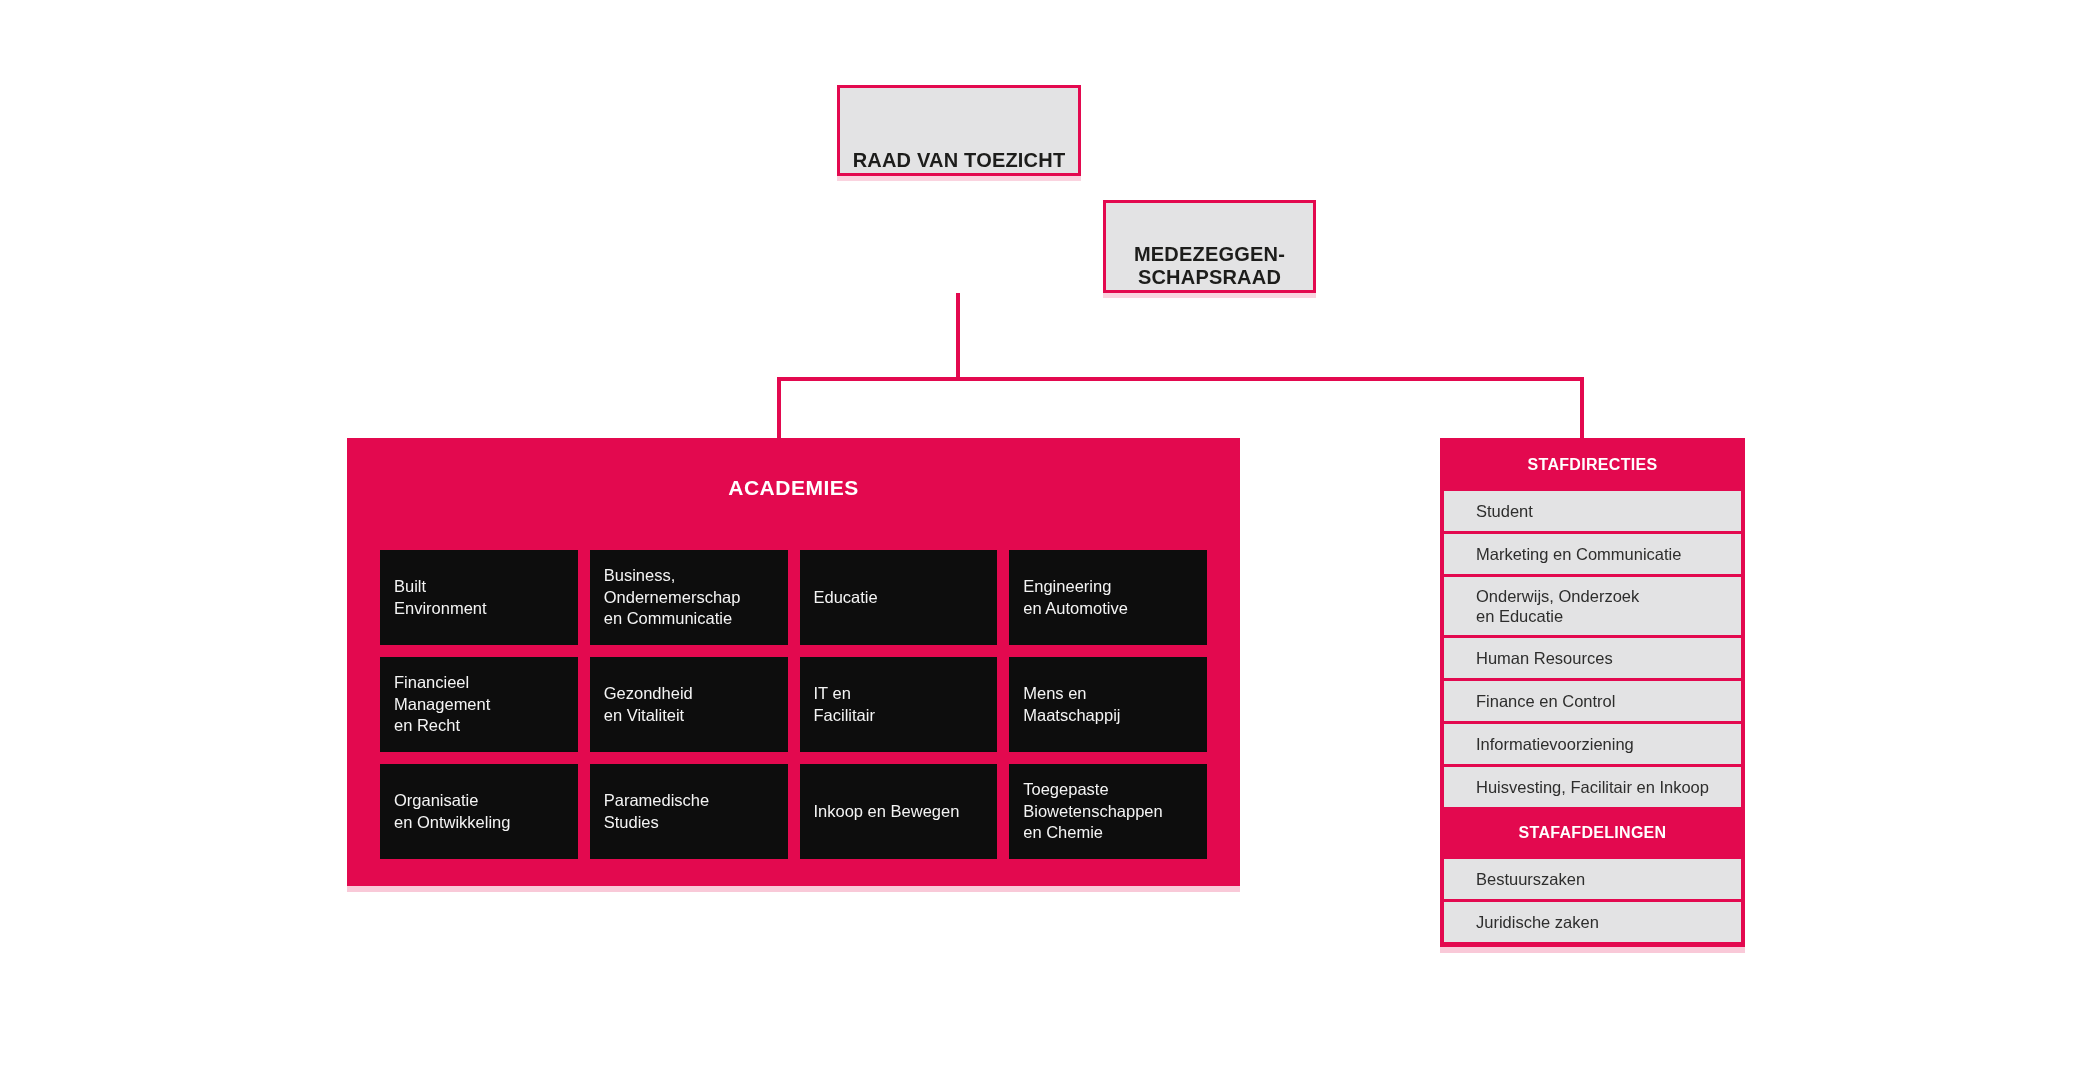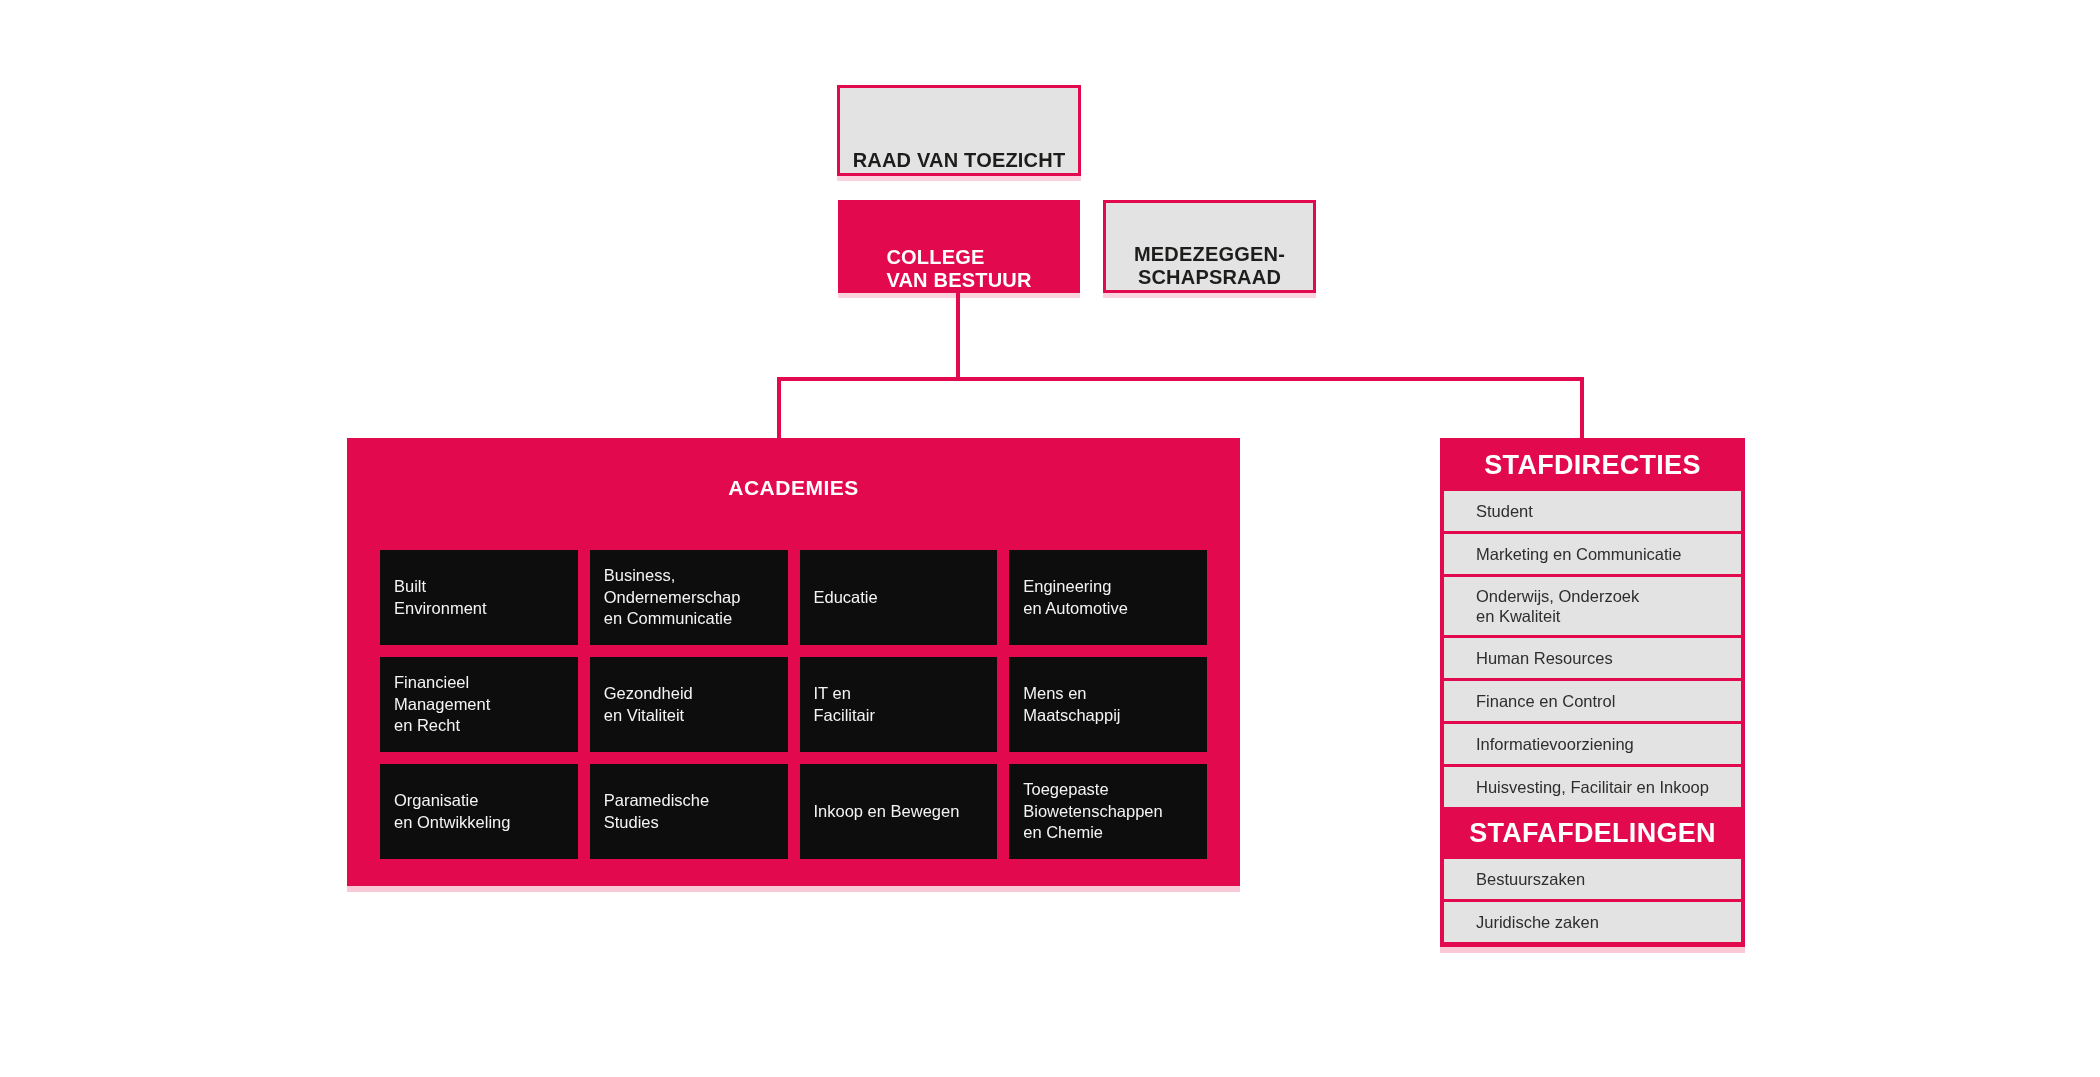--- a/index.html
+++ b/index.html
@@ -41,37 +41,33 @@
     grid-template-columns:repeat(4,1fr);column-gap:26px;row-gap:21px;grid-auto-rows:95px;gap:12px;}
   .tile{background:var(--tile_black);color:#f4f4f4;display:flex;flex-direction:column;
     justify-content:center;padding-left:14px;padding-right:6px;font-size:16.5px;line-height:1.32;}
   .tile span{white-space:pre-line;}
 
   
   .staf{left:1440px;top:438px;width:305px;height:509px;background:var(--pink);
     padding:4px;display:flex;flex-direction:column;gap:3px;
     box-shadow:0 6px 0 rgba(227,9,79,.22);}
   .s-hdr{flex:0 0 46px;display:flex;align-items:center;justify-content:center;
-    color:var(--white);font-weight:bold;font-size:27px;letter-spacing:.3px;}
+    color:var(--white);font-weight:bold;font-size:16px;letter-spacing:.3px;}
   .s-row{flex:0 0 40px;background:var(--panel_gray);display:flex;align-items:center;
     padding-left:32px;color:var(--dark_text);font-size:16.5px;line-height:1.22;}
   .s-row.tall{flex:0 0 58px;}
   .s-row span{white-space:pre-line;}
 </style>
 </head>
 <body>
 
 <div class="canvas">
 
   <div class="abs top-box gray-box rvt">
     <span>RAAD VAN TOEZICHT</span>
-  </div>
-  <div class="abs top-box pink-box cvb">
-    <span>COLLEGE
-VAN BESTUUR</span>
   </div>
   <div class="abs top-box gray-box mzr">
     <span>MEDEZEGGEN-
 SCHAPSRAAD</span>
   </div>
 
   <div class="abs conn conn-v1"></div>
   <div class="abs conn conn-h"></div>
   <div class="abs conn conn-v2"></div>
   <div class="abs conn conn-v3"></div>
@@ -134,21 +130,21 @@
   <div class="abs staf">
     <div class="s-hdr">STAFDIRECTIES</div>
     <div class="s-row">
         <span>Student</span>
       </div>
     <div class="s-row">
         <span>Marketing en Communicatie</span>
       </div>
     <div class="s-row tall">
         <span>Onderwijs, Onderzoek
-en Kwaliteit</span>
+en Educatie</span>
       </div>
     <div class="s-row">
         <span>Human Resources</span>
       </div>
     <div class="s-row">
         <span>Finance en Control</span>
       </div>
     <div class="s-row">
         <span>Informatievoorziening</span>
       </div>

